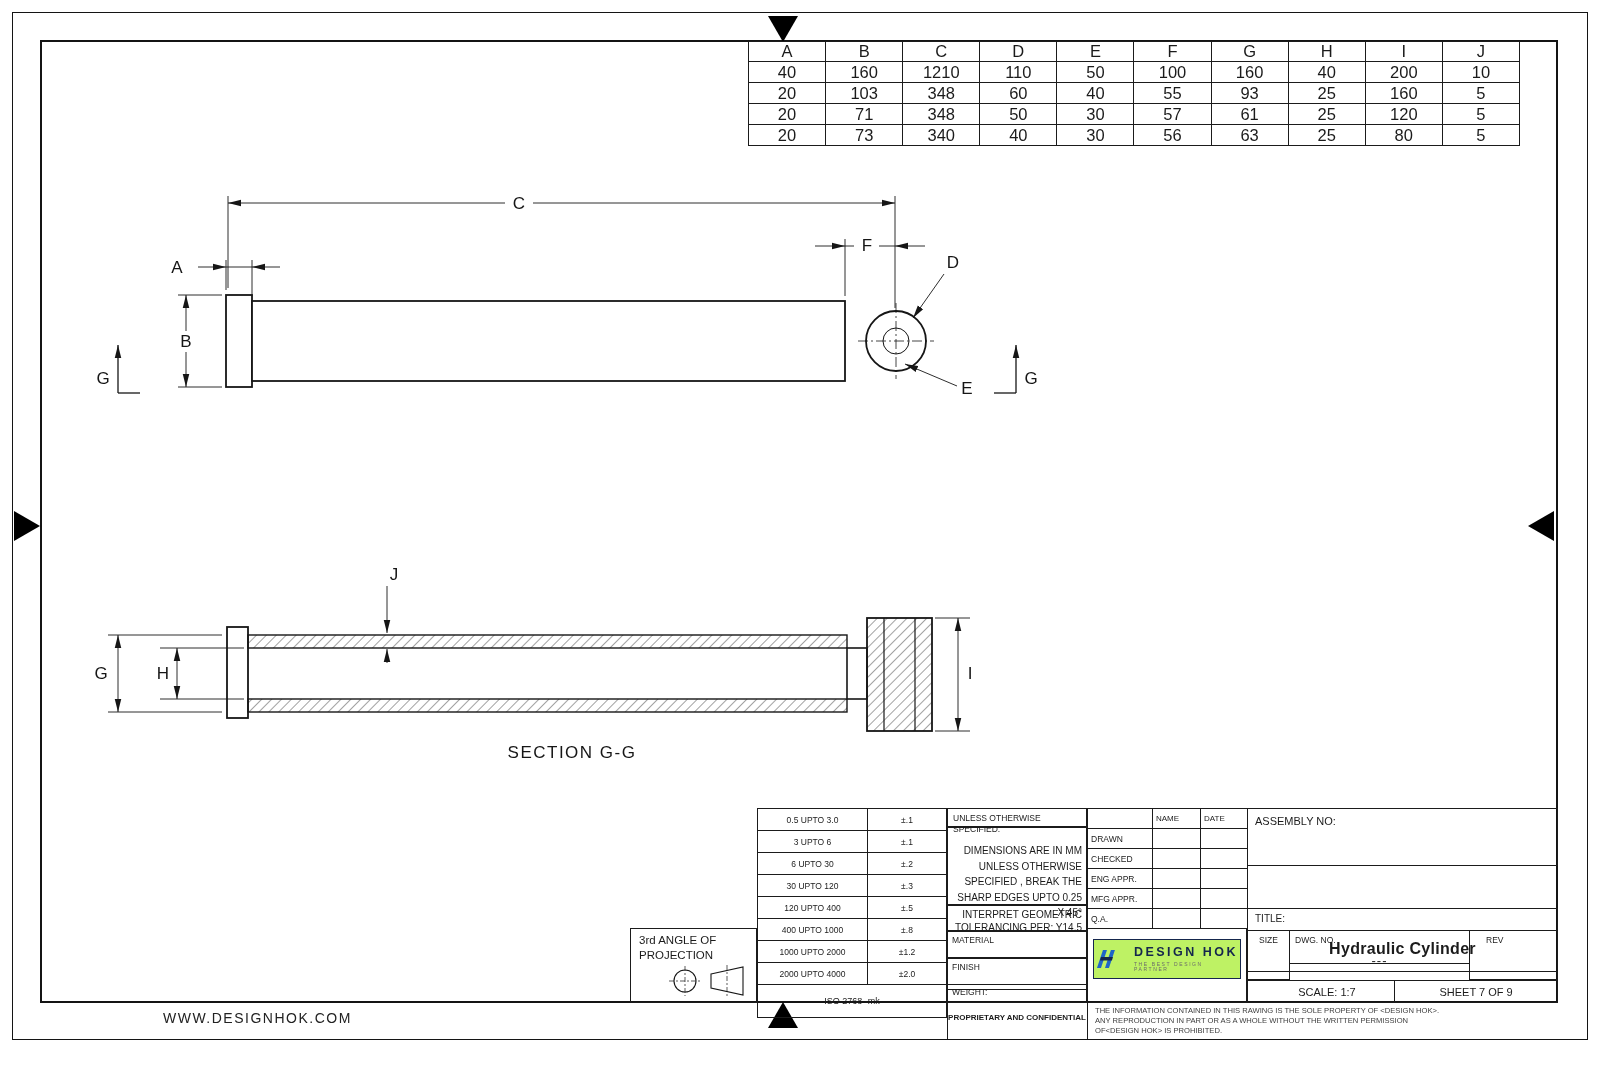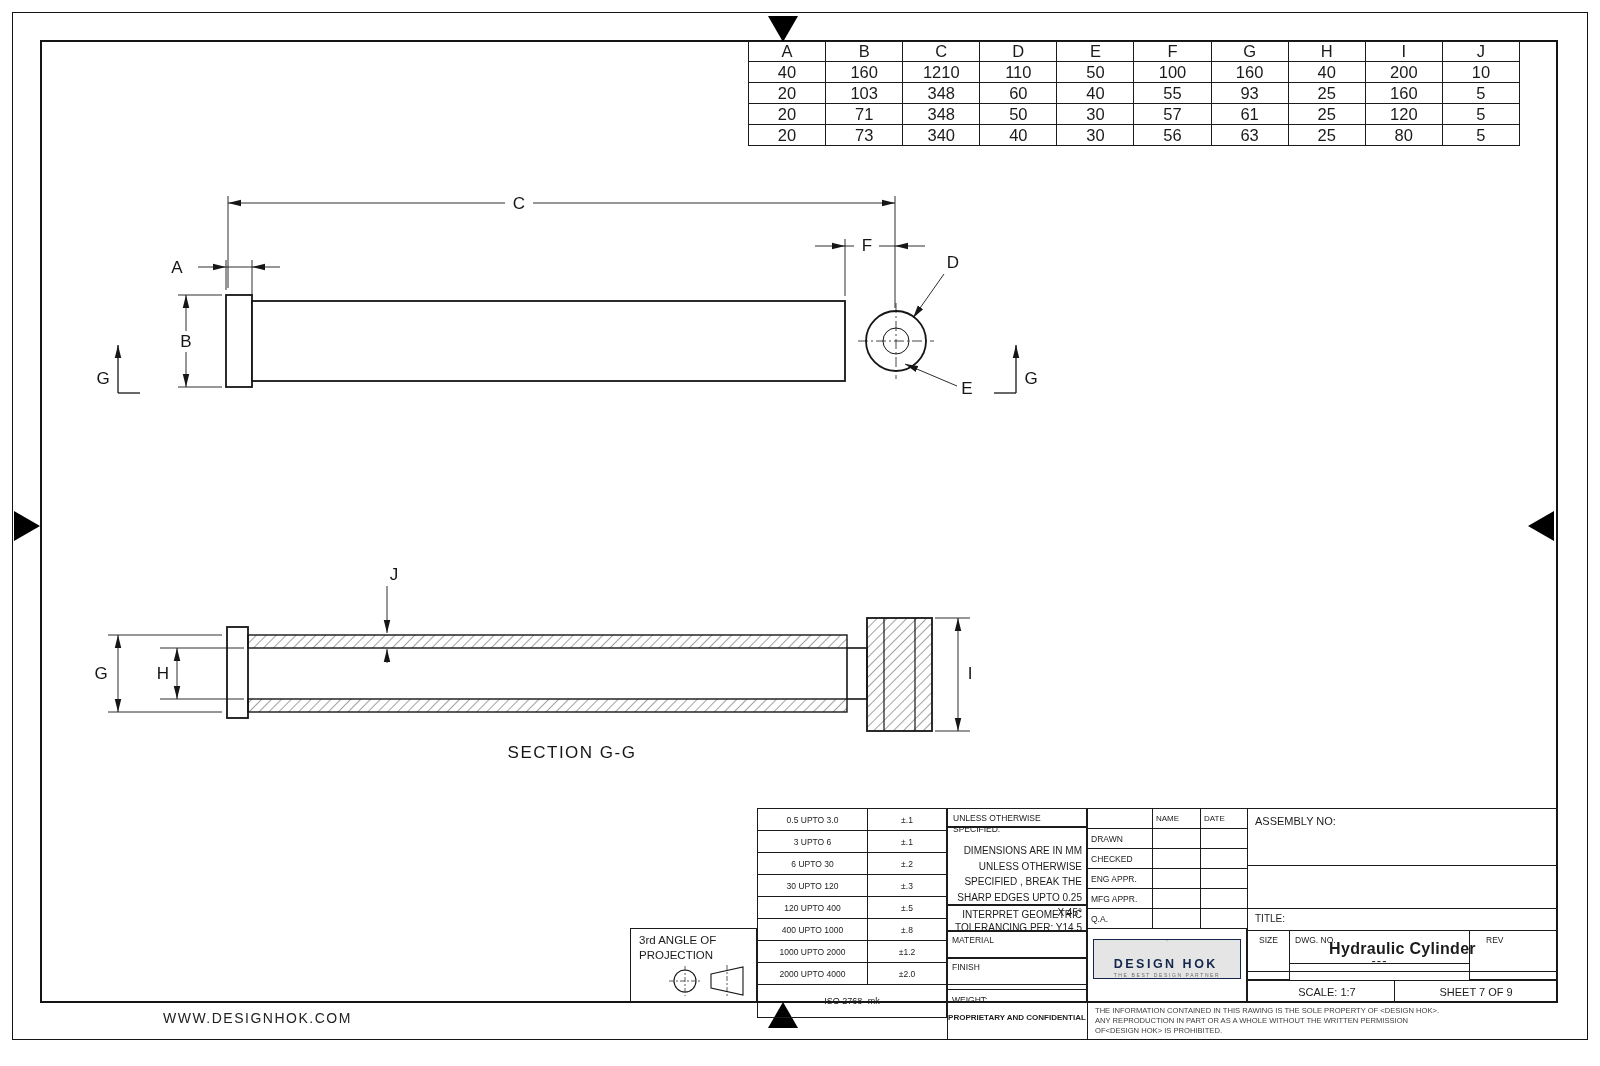--- a/index.html
+++ b/index.html
@@ -34,21 +34,21 @@
   .cell { position:absolute; border:1px solid #1b1b1b; }
   .lbl { font-size:8.5px; line-height:1.25; }
   .padlbl { padding:3px 0 0 4px; }
   .notetext { font-size:10px; line-height:1.55; padding:15px 4px;text-align:right; }
 
   .titlecell-title { width:100%; text-align:center; margin-top:16px; font-size:16px; font-weight:600; letter-spacing:.3px; }
   .dwg-val { width:100%; text-align:center; margin-top:8px; font-size:13px; letter-spacing:1px; }
   .rowcenter { display:flex; align-items:center; justify-content:center; height:100%; font-size:11px; }
 
   .logo-box { margin:10px auto 0 auto; width:148px; height:40px; border:1.5px solid #15264d;
-              display:flex; align-items:center; justify-content:center; gap:16px; background:#e5e5e5;flex-direction:column; }
+              display:flex; align-items:center; justify-content:center; gap:16px; background:#bef264; }
   .logo-name { font-size:12.5px; font-weight:bold; letter-spacing:2.5px; color:#15264d; line-height:1; }
   .logo-tag  { font-size:5px; letter-spacing:1.6px; color:#6a6a6a; margin-top:3px; line-height:1; }
 
   .projtext { font-size:11.5px; line-height:1.3; padding:4px 0 0 8px; }
 
   .wwwtext { left:163px; top:1010px; font-size:14px; letter-spacing:1.5px; color:#222; }
   .sep { border-left:1px solid #1b1b1b; width:1px; }
   .proptext { left:947px; top:1013px; width:140px; text-align:center; font-size:8px; font-weight:bold; }
   .legaltext { left:1095px; top:1006px; width:356px; font-size:7.6px; line-height:1.3; color:#3c3c3c; }
 
@@ -315,21 +315,21 @@
           <td colspan="2">ISO 2768 -mk</td>
         </tr>
   </tbody>
     </table>
 
   <div class="cell lbl" style="left:947px; top:808px; width:140px; height:19px; padding:4px 0 0 5px;"><span>UNLESS OTHERWISE SPECIFIED:</span></div>
   <div class="cell notetext" style="left:947px; top:827px; width:140px; height:78px;"><span>DIMENSIONS ARE IN MM UNLESS OTHERWISE SPECIFIED , BREAK THE SHARP EDGES UPTO 0.25 X 45°</span></div>
   <div class="cell notetext" style="left:947px; top:905px; width:140px; height:26px; line-height:1.3; padding-top:2px;"><span>INTERPRET GEOMETRIC TOLERANCING PER: Y14.5</span></div>
   <div class="cell lbl padlbl" style="left:947px; top:931px; width:140px; height:27px;"><span>MATERIAL</span></div>
   <div class="cell lbl padlbl" style="left:947px; top:958px; width:140px; height:32px;"><span>FINISH</span></div>
-  <div class="cell lbl padlbl" style="left:947px; top:984px; width:140px; height:19px; padding-top:10px;"><span>WEIGHT:</span></div>
+  <div class="cell lbl padlbl" style="left:947px; top:984px; width:140px; height:19px; padding-top:2px;"><span>WEIGHT:</span></div>
 
   <table class="abs signtable">
     <tbody>
         <tr>
       <td style="width:65px"></td>
       <td class="hdr" style="width:48px">NAME</td>
       <td class="hdr" style="width:47px">DATE</td>
     </tr>
     <tr>
           <td class="rl">DRAWN</td>

